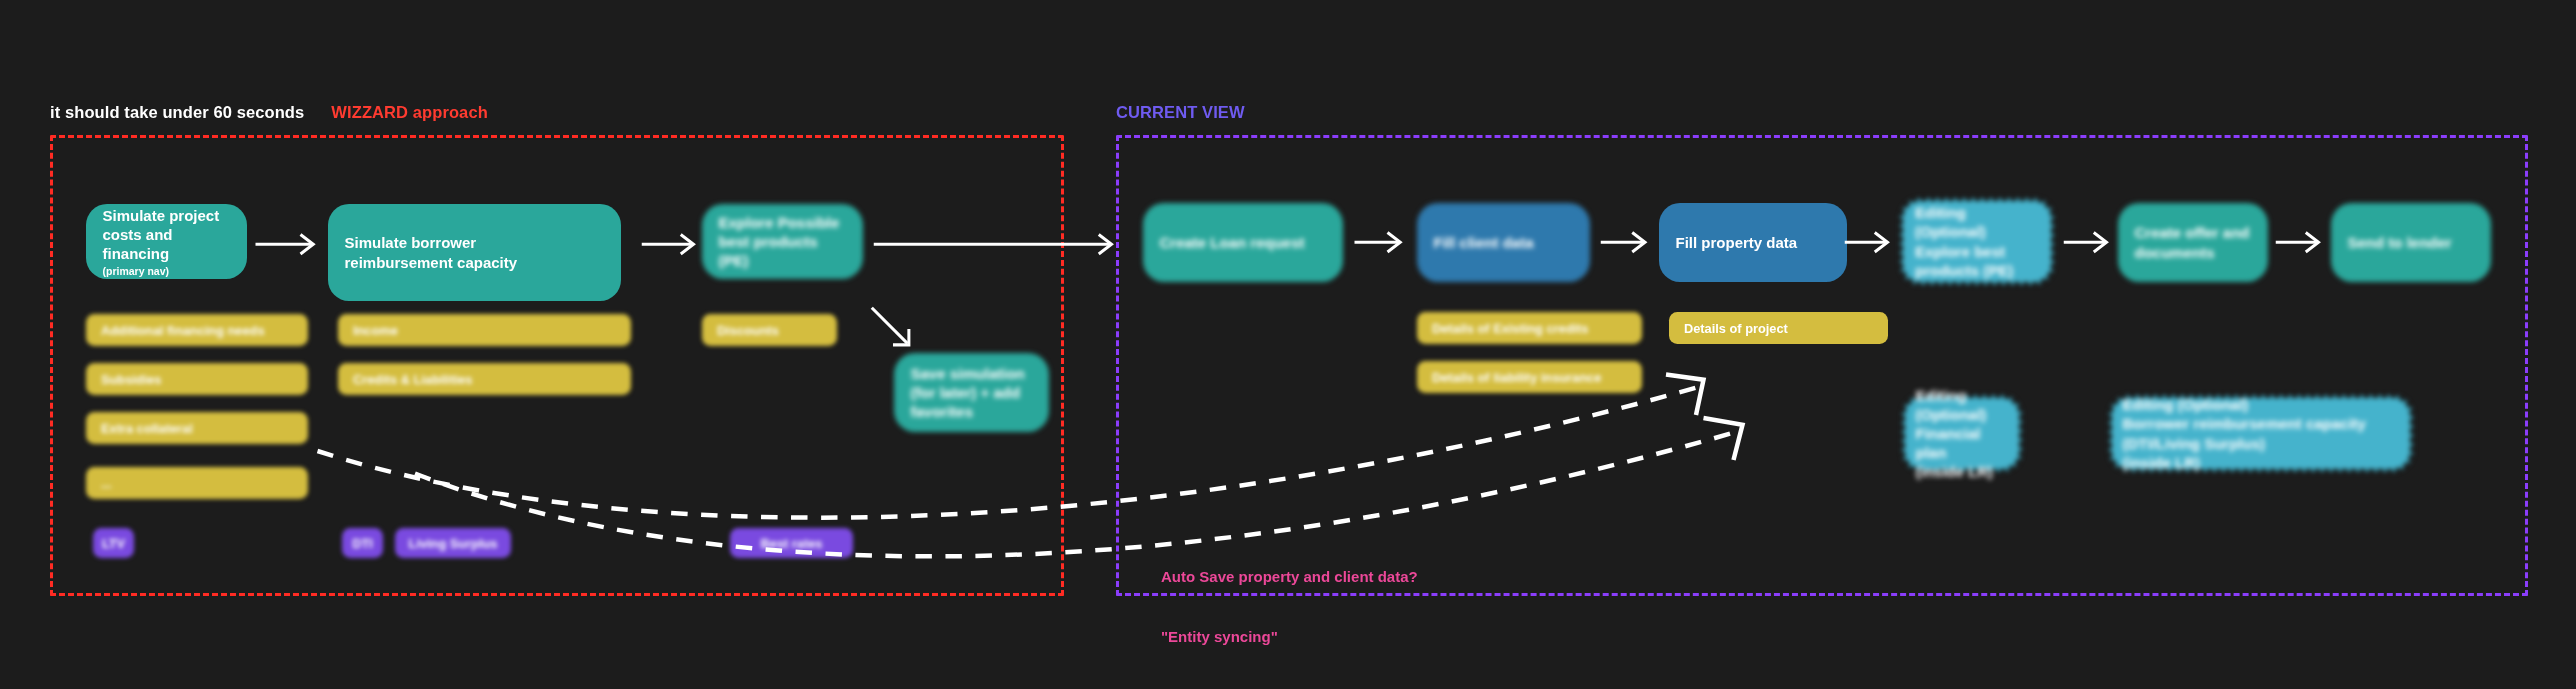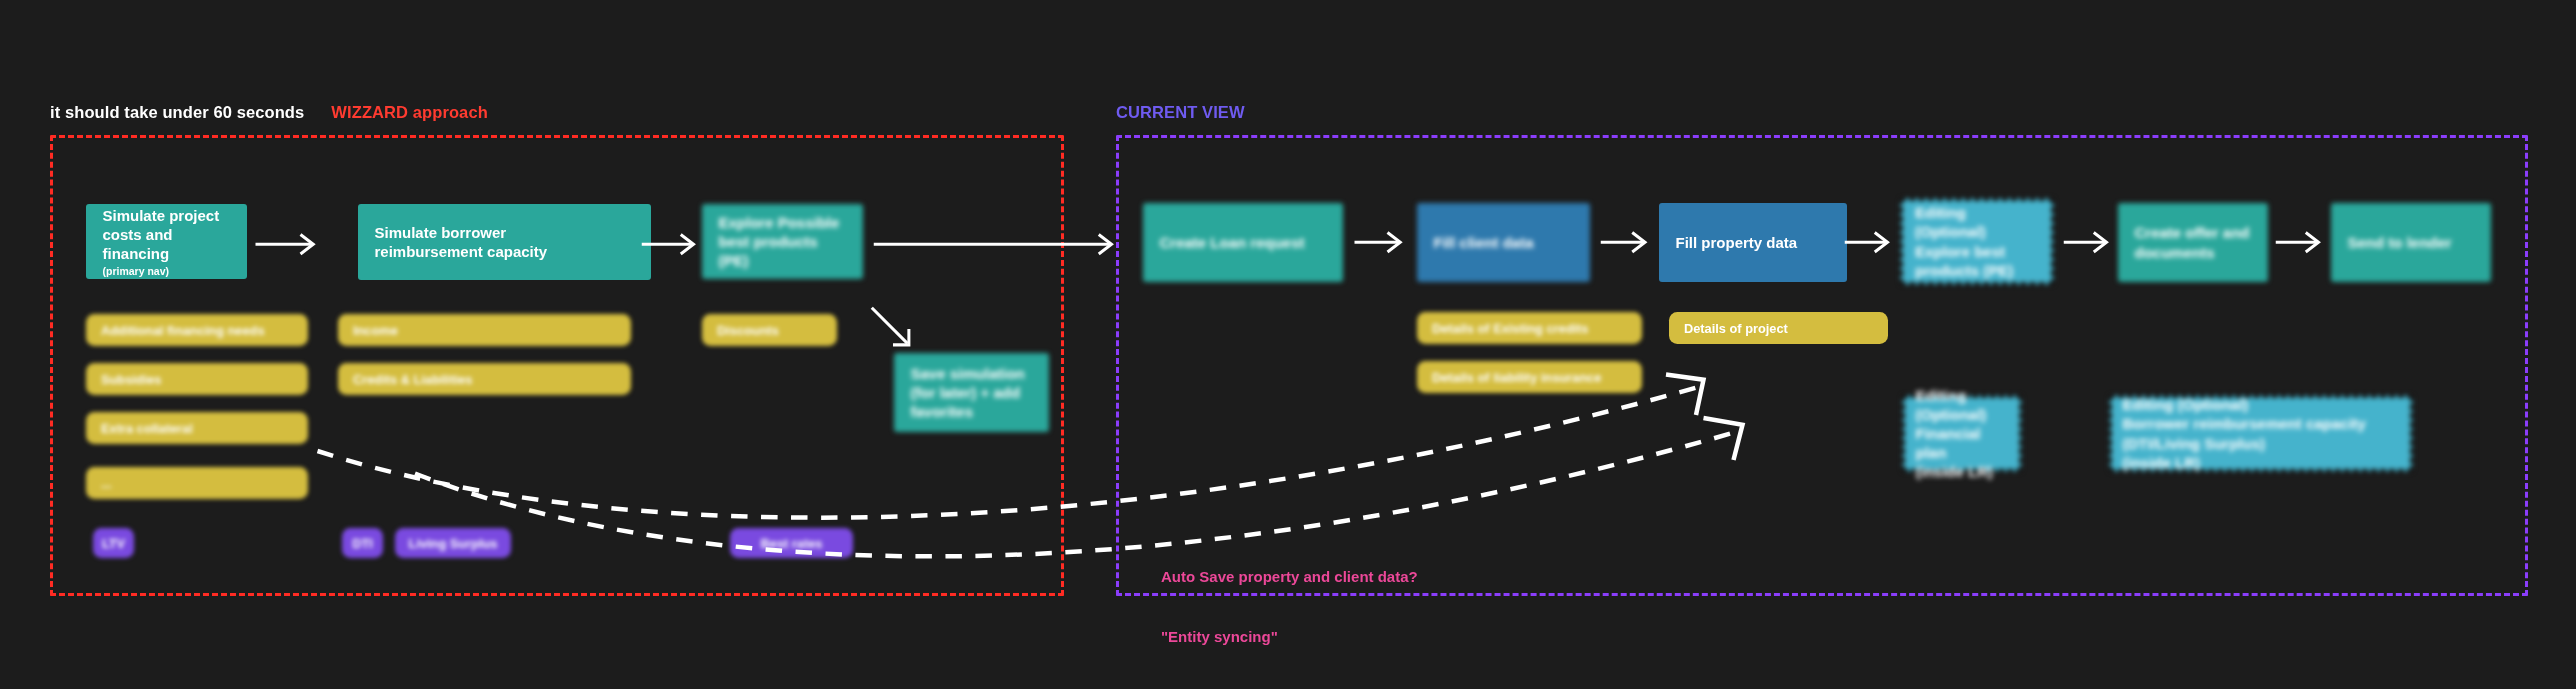--- a/index.html
+++ b/index.html
@@ -50,21 +50,21 @@
   }
   #panel-current {
     left: 1116px; top: 135px;
     width: 1412px; height: 461px;
     border-color: #8b3dfb;
   }
 
   
   .card {
     position: absolute;
-    border-radius: 3px;
+    border-radius: 21px;
     box-sizing: border-box;
     display: flex;
     flex-direction: column;
     justify-content: center;
     padding: 0 16.5px;
     font-size: 15px;
     font-weight: 700;
     line-height: 1.28;
     color: #ffffff;
   }
@@ -142,21 +142,21 @@
   <div class="panel" id="panel-wizard"></div>
   <div class="panel" id="panel-current"></div>
 
   <div class="card teal" style="left:86px; top:204px; width:161px; height:75px;">
     <span class="line">Simulate project</span>
     <span class="line">costs and</span>
     <span class="line">financing</span>
     <span class="sub">(primary nav)</span>
   </div>
 
-  <div class="card teal" style="left:358px; top:204px; width:293px; height:76px;">
+  <div class="card teal" style="left:328px; top:204px; width:293px; height:97px;">
     <span class="line">Simulate borrower</span>
     <span class="line">reimbursement capacity</span>
   </div>
 
   <div class="card teal blurred" style="left:702px; top:204px; width:161px; height:75px;">
     <span class="line">Explore Possible</span>
     <span class="line">best products</span>
     <span class="line">(PE)</span>
   </div>
 

